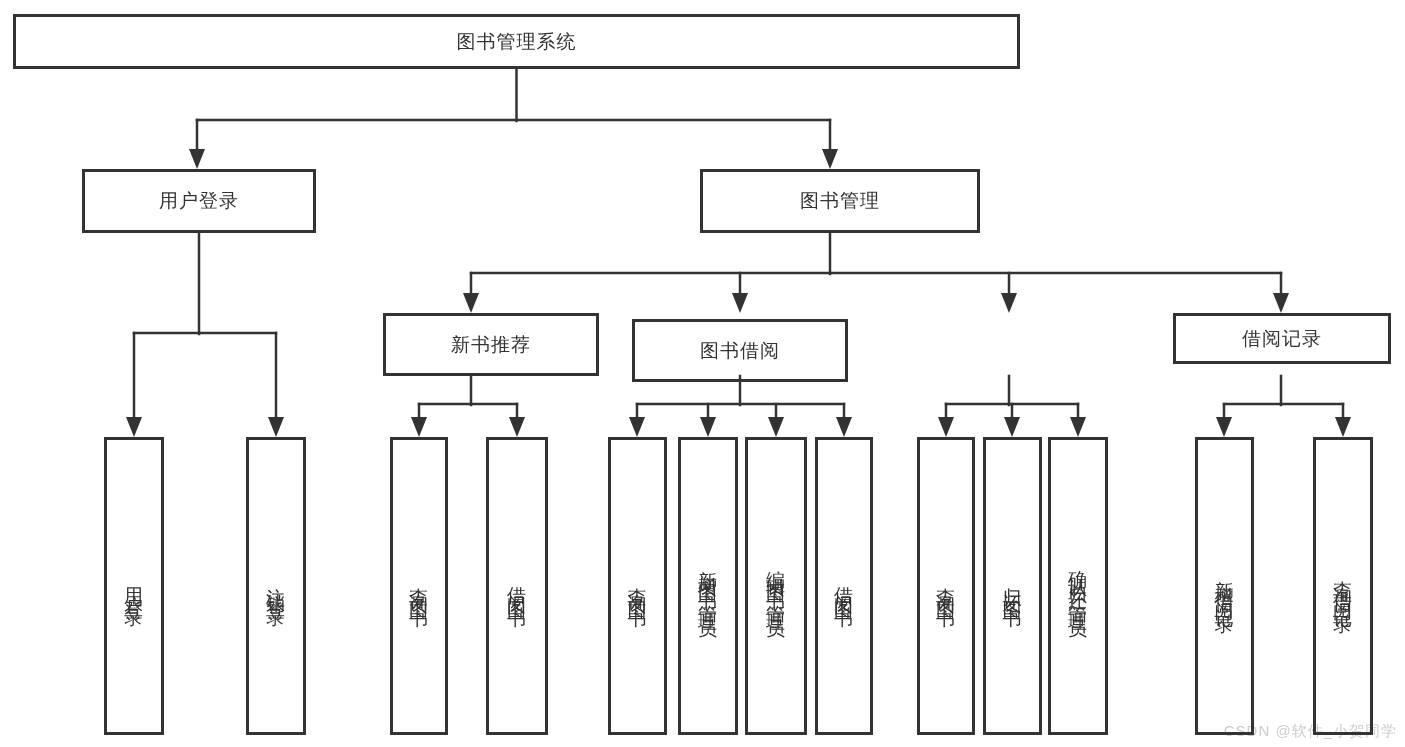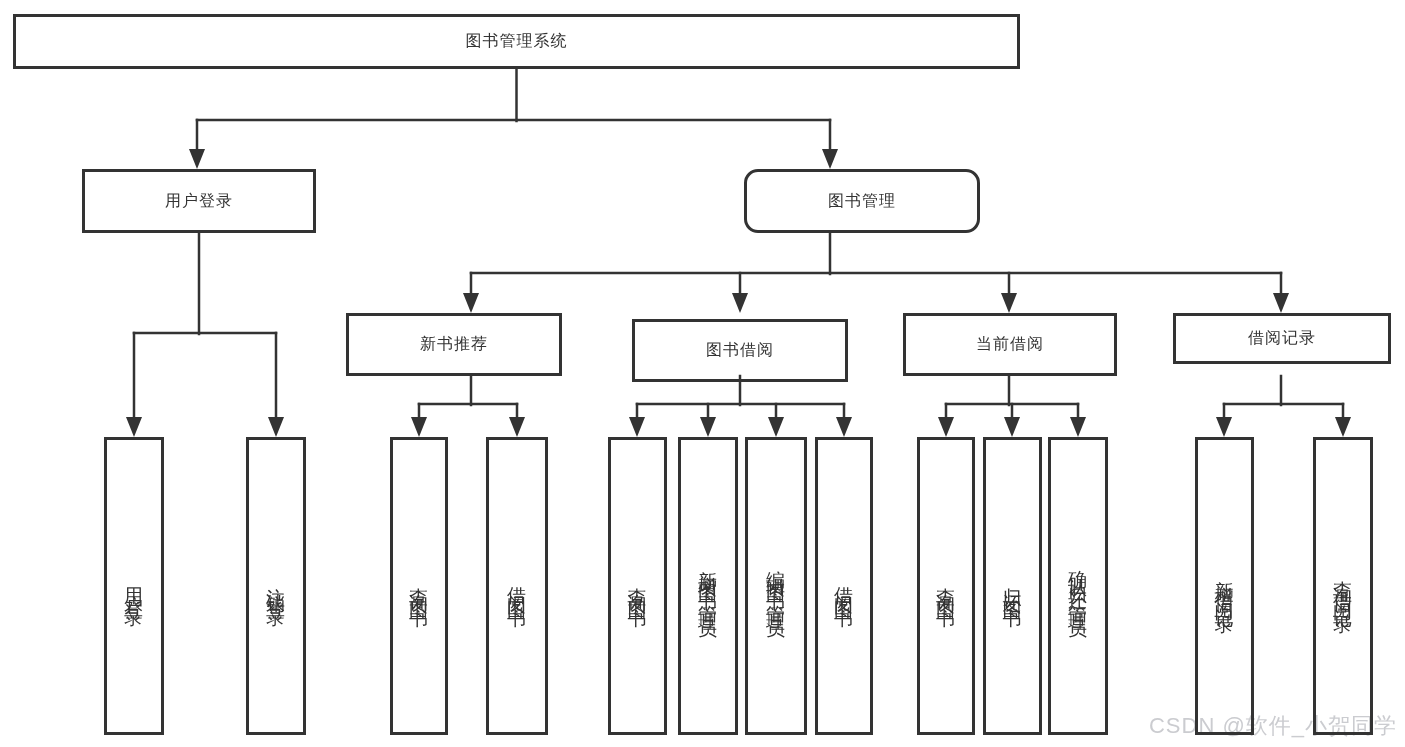--- a/index.html
+++ b/index.html
@@ -23,39 +23,39 @@
     box-sizing: border-box;
     border: 3px solid #333333;
     background: transparent;
     display: flex;
     align-items: center;
     justify-content: center;
     z-index: 3;
     color: #333333;
   }
   .box.h {
-    font-size: 16px;
+    font-size: 19px;
     letter-spacing: 1px;
     white-space: nowrap;
   }
   .box.v {
     top: 437px;
     height: 298px;
     font-size: 19px;
     writing-mode: vertical-rl;
     text-orientation: mixed;
     letter-spacing: 7px;
     line-height: 1;
   }
   #watermark {
     position: absolute;
     right: 8px;
     bottom: 6px;
     z-index: 1;
-    font-size: 22px;
+    font-size: 15px;
     color: #cbccd0;
     letter-spacing: 1px;
     white-space: nowrap;
   }
 </style>
 </head>
 <body>
 
 <div id="canvas">
 
@@ -110,25 +110,24 @@
       <polygon points="1070,417 1086,417 1078,437" fill="#333333"></polygon>
       <line x1="1224" y1="404" x2="1224" y2="419" stroke="#333333" stroke-width="2.5" stroke-linecap="square"></line>
       <polygon points="1216,417 1232,417 1224,437" fill="#333333"></polygon>
       <line x1="1343" y1="404" x2="1343" y2="419" stroke="#333333" stroke-width="2.5" stroke-linecap="square"></line>
       <polygon points="1335,417 1351,417 1343,437" fill="#333333"></polygon>
     </svg>
 
   <div class="box h" style="left:13px; top:14px; width:1007px; height:55px;">图书管理系统</div>
 
   <div class="box h" style="left:82px; top:169px; width:234px; height:64px;">用户登录</div>
-  <div class="box h" style="left:744px; top:169px; width:236px; height:64px;border-radius:14px;">图书管理</div>
+  <div class="box h" style="left:700px; top:169px; width:280px; height:64px;">图书管理</div>
 
-  <div class="box h" style="left:346px; top:313px; width:216px; height:63px;">新书推荐</div>
+  <div class="box h" style="left:383px; top:313px; width:216px; height:63px;">新书推荐</div>
   <div class="box h" style="left:632px; top:319px; width:216px; height:63px;">图书借阅</div>
-  <div class="box h" style="left:903px; top:313px; width:214px; height:63px;">当前借阅</div>
   <div class="box h" style="left:1173px; top:313px; width:218px; height:51px;">借阅记录</div>
 
   <div class="box v" style="left:104px; width:60px;">用户登录</div>
   <div class="box v" style="left:246px; width:60px;">注销登录</div>
 
   <div class="box v" style="left:390px; width:58px;">查询图书</div>
   <div class="box v" style="left:486px; width:62px;">借阅图书</div>
 
   <div class="box v" style="left:608px; width:59px;">查询图书</div>
   <div class="box v" style="left:678px; width:60px;">新增图书（管理员）</div>

